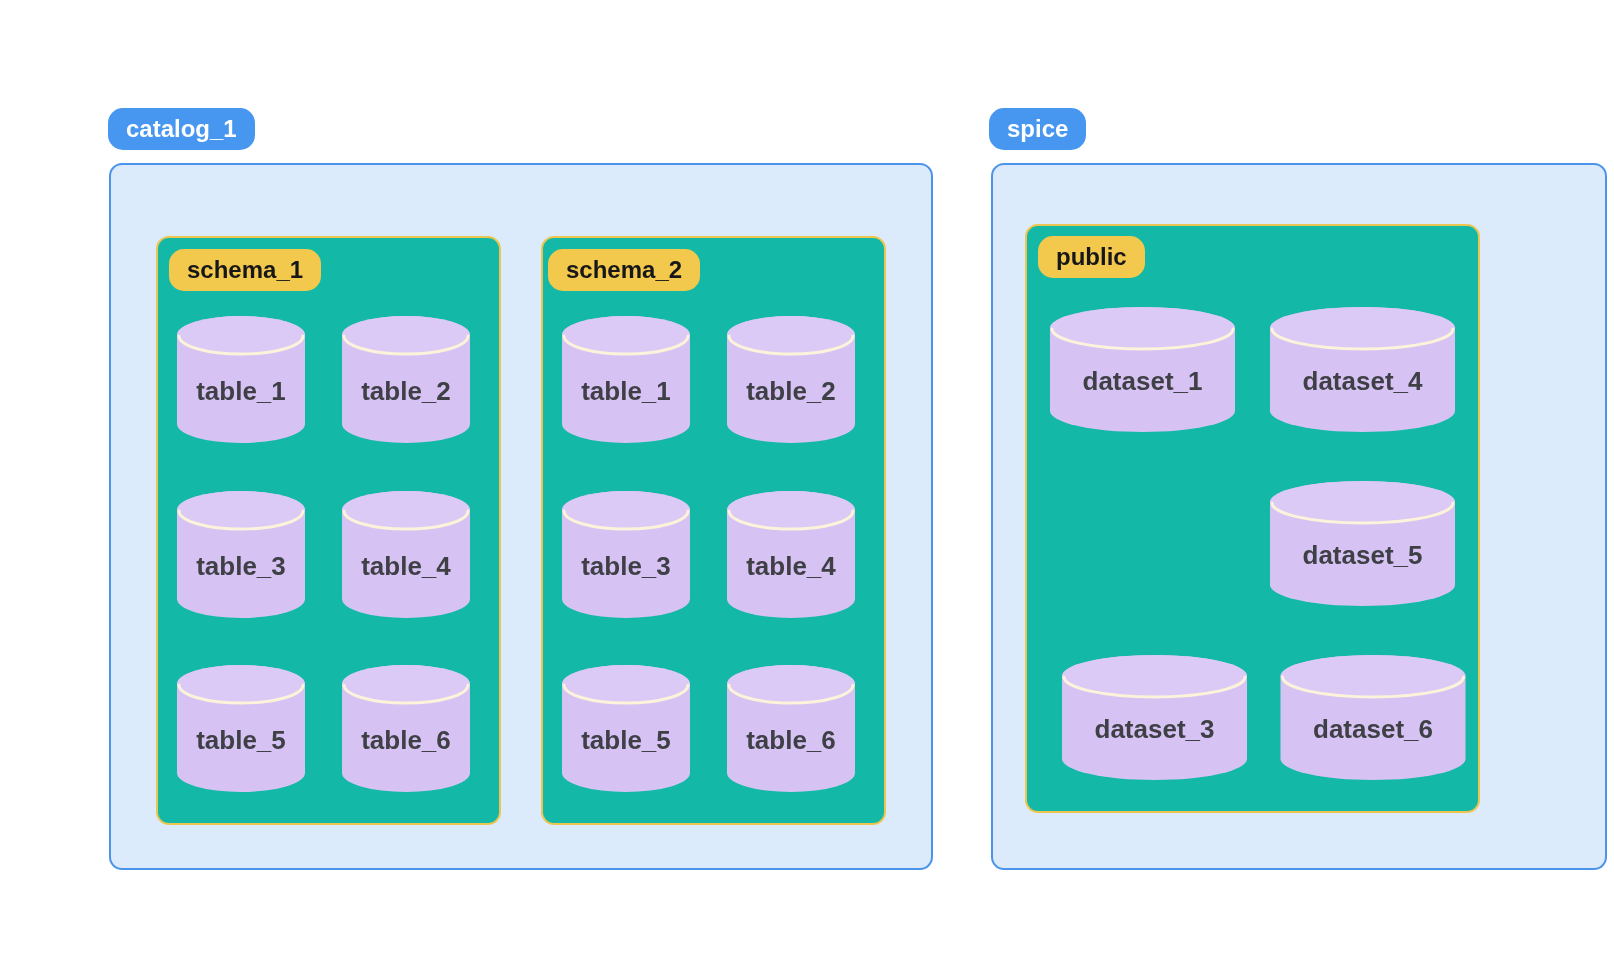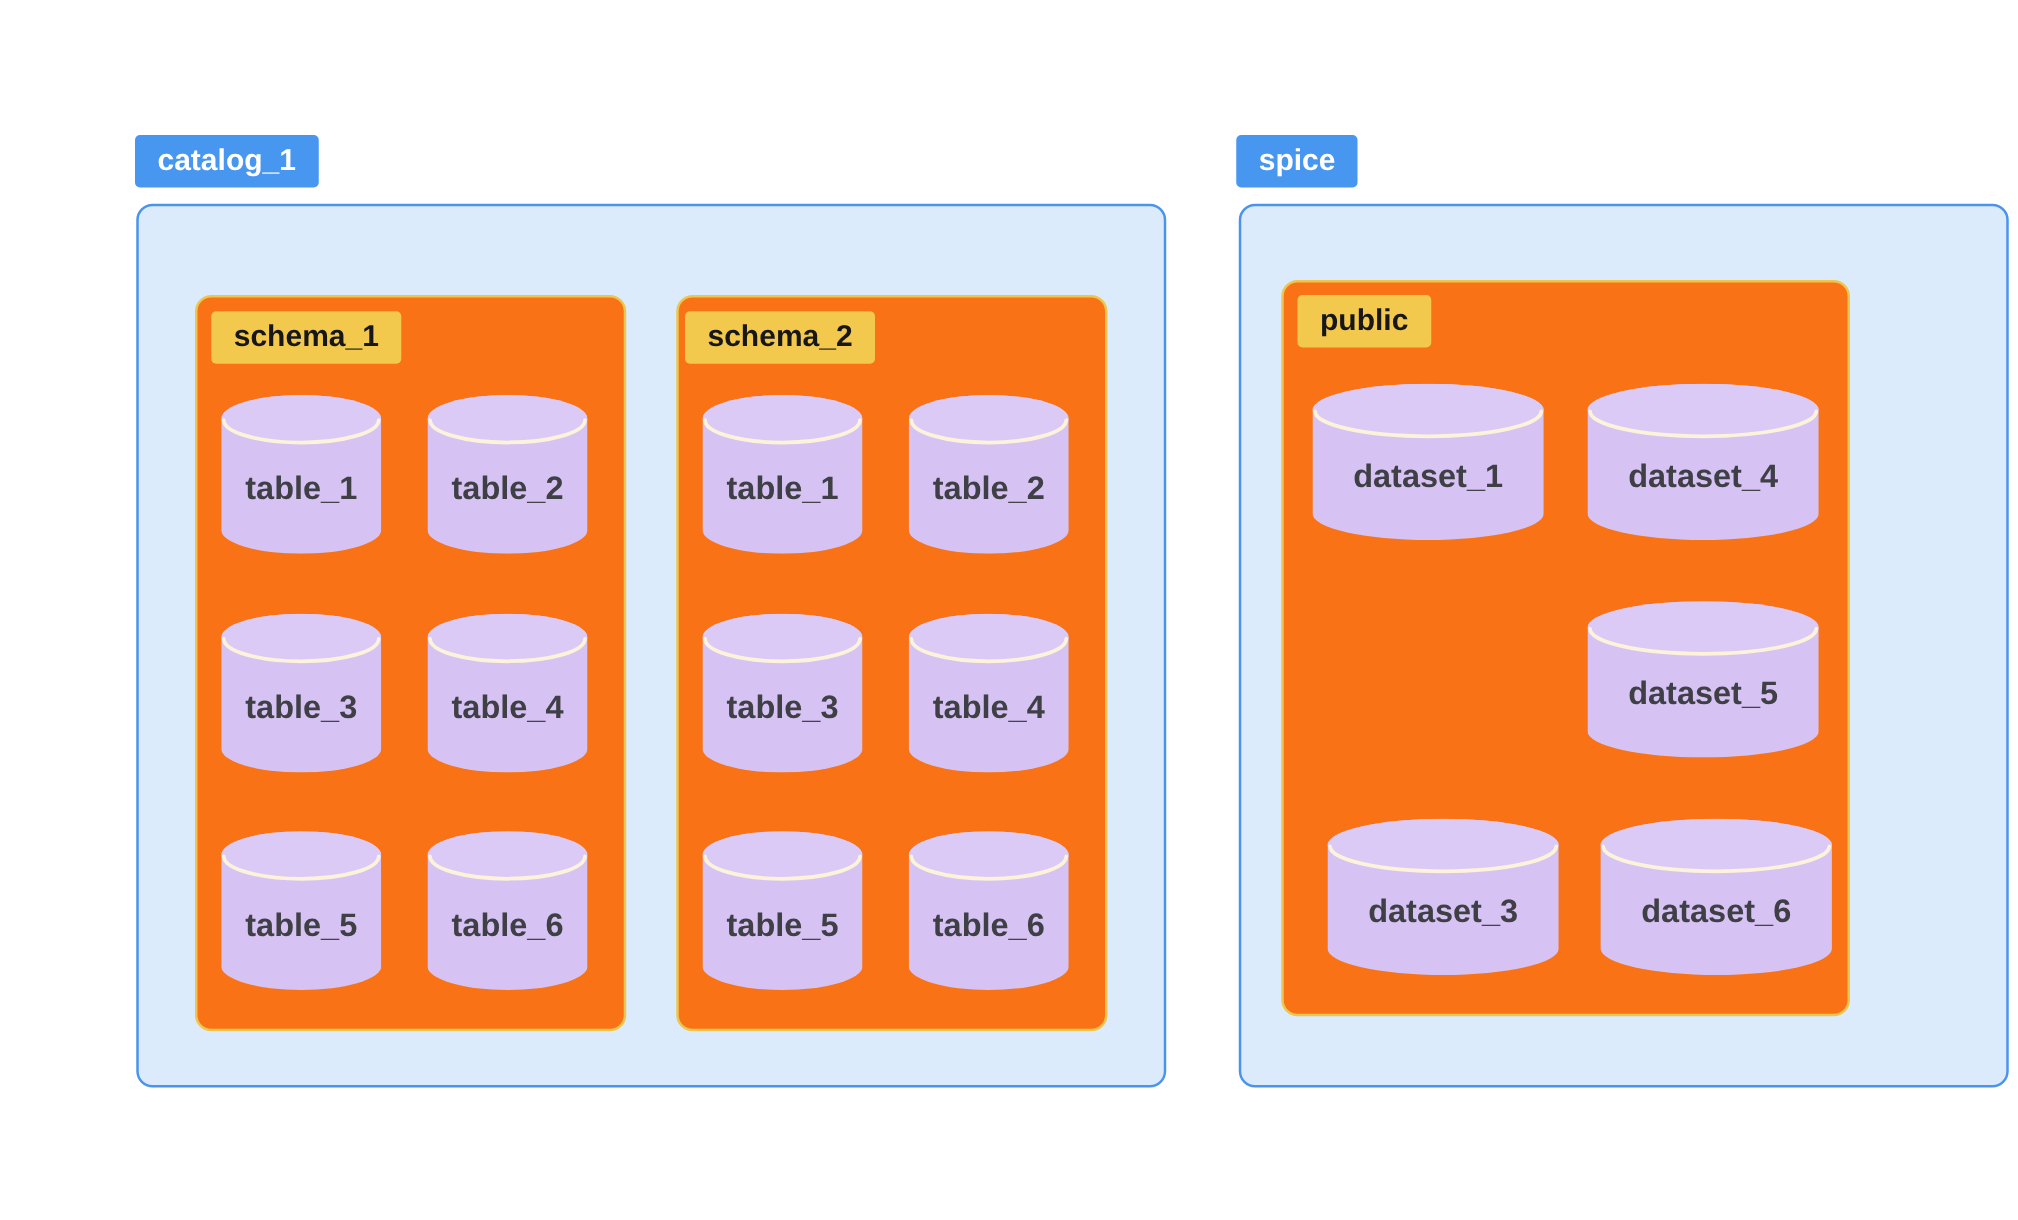--- a/index.html
+++ b/index.html
@@ -11,32 +11,32 @@
     font-family: "Liberation Sans", "DejaVu Sans", sans-serif;
     overflow: hidden;
   }
   .badge {
     position: absolute;
     display: inline-block;
     font-size: 24px;
     font-weight: 700;
     line-height: 26px;
     padding: 8px 18px;
-    border-radius: 4px;
+    border-radius: 15px;
     white-space: nowrap;
   }
   .badge-blue  { background: #4796f0; color: #ffffff; }
   .badge-gold  { background: #f2c94c; color: #17171a; }
   .panel {
     position: absolute;
     border-radius: 13px;
     box-sizing: border-box;
   }
   .panel-blue  { background: #dcebfc; border: 2px solid #4b94ec; }
-  .panel-cream { background: #f97316; border: 2px solid #ecc64f; }
+  .panel-cream { background: #14b8a6; border: 2px solid #ecc64f; }
   .cyl { position: absolute; }
   .cyl svg { position: absolute; left: 0; top: 0; width: 100%; height: 100%; display: block; }
   .cyl-table   { width: 128px; height: 127px; }
   .cyl-dataset { width: 185px; height: 125px; }
   .cyl-body { fill: #d6c3f3; }
   .cyl-top  { fill: #dbc9f6; }
   .cyl-sep  { fill: none; stroke: #fdf3da; stroke-width: 3; stroke-linecap: round; }
   .cyl-label {
     position: absolute;
     left: 0; right: 0;

